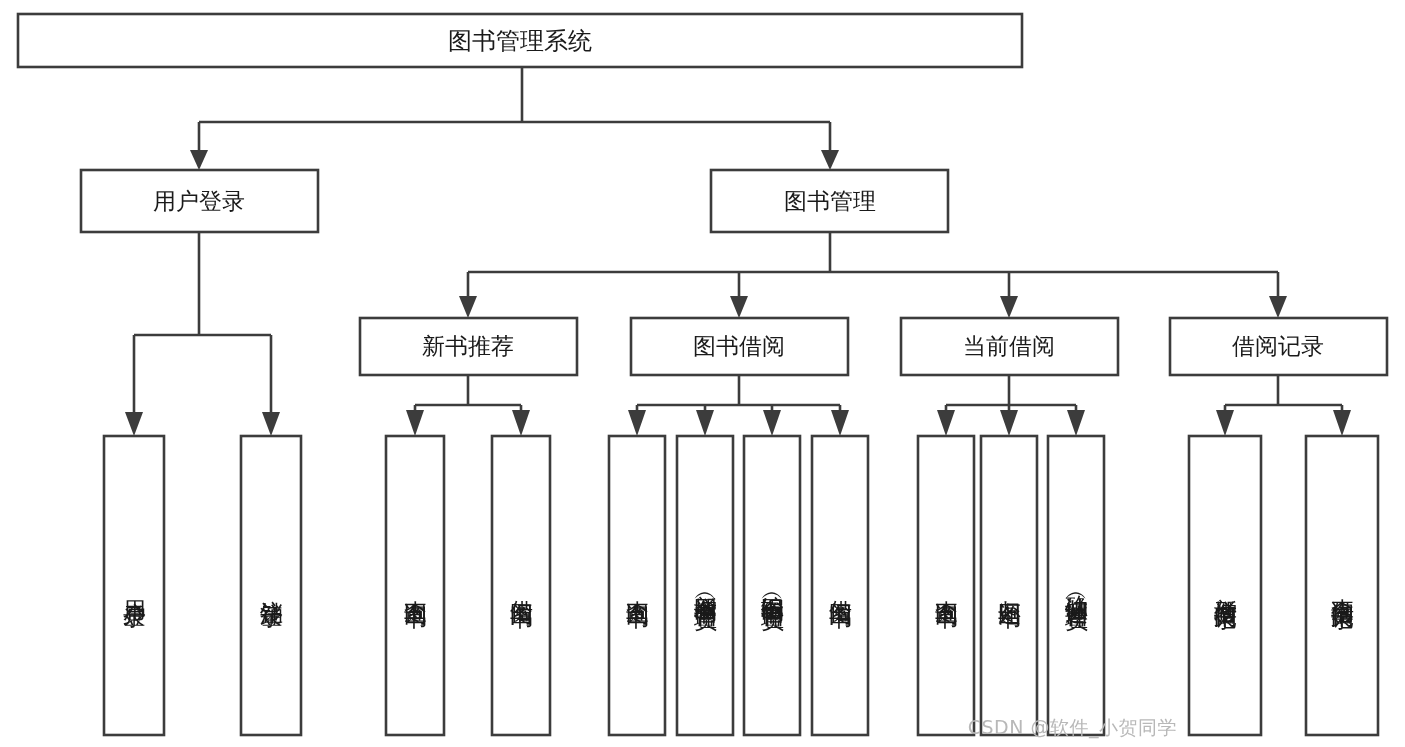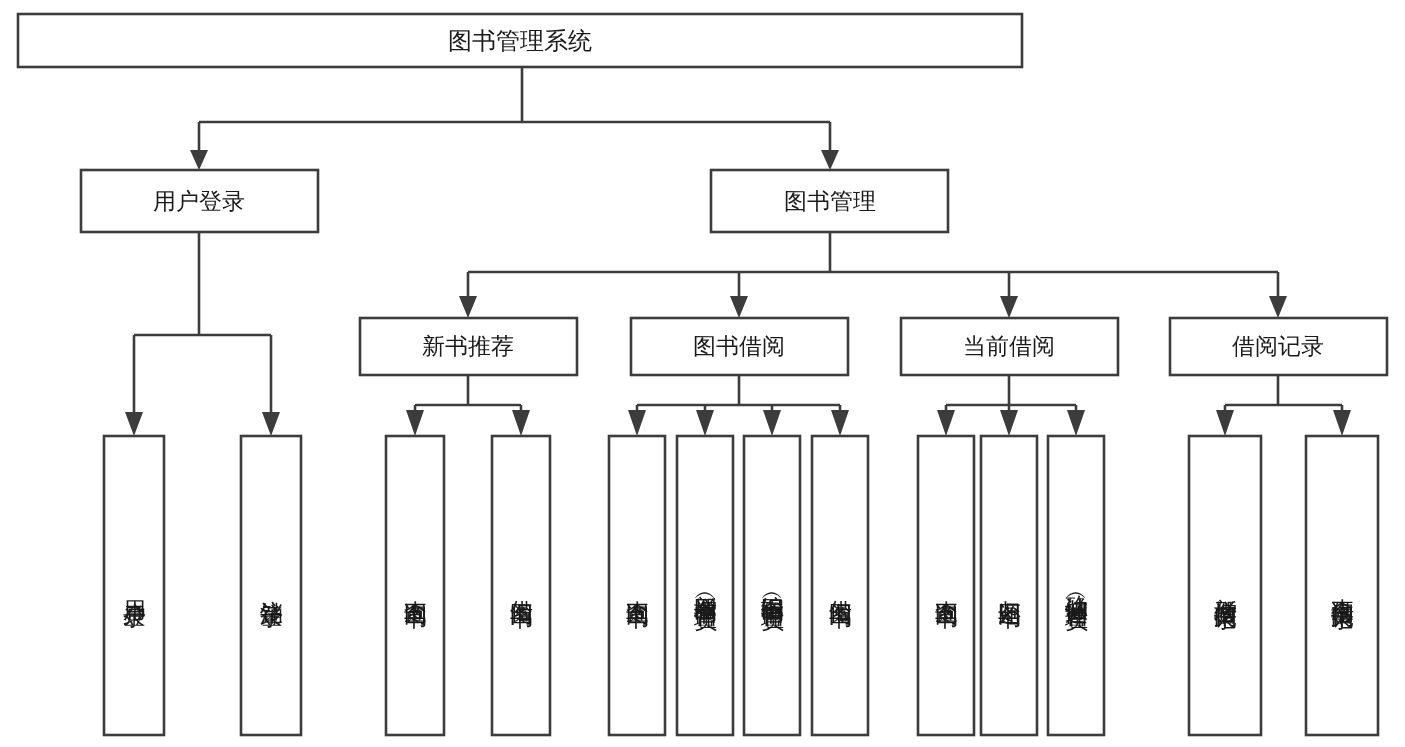--- a/index.html
+++ b/index.html
@@ -223,14 +223,15 @@
   <div class="vlabel" style="left:744px;top:436px;width:56px;height:299px;">编辑图书（管理员）</div>
   <div class="vlabel" style="left:812px;top:436px;width:56px;height:299px;">借阅图书</div>
 
   <div class="vlabel" style="left:918px;top:436px;width:56px;height:299px;">查询图书</div>
   <div class="vlabel" style="left:981px;top:436px;width:56px;height:299px;">归还图书</div>
   <div class="vlabel" style="left:1048px;top:436px;width:56px;height:299px;">确认归还（管理员）</div>
 
   <div class="vlabel" style="left:1189px;top:436px;width:72px;height:299px;">新增借阅记录</div>
   <div class="vlabel" style="left:1306px;top:436px;width:72px;height:299px;">查询借阅记录</div>
 
+  <div class="watermark">CSDN @软件_小贺同学</div>
 
 </div>
 
 </body></html>

